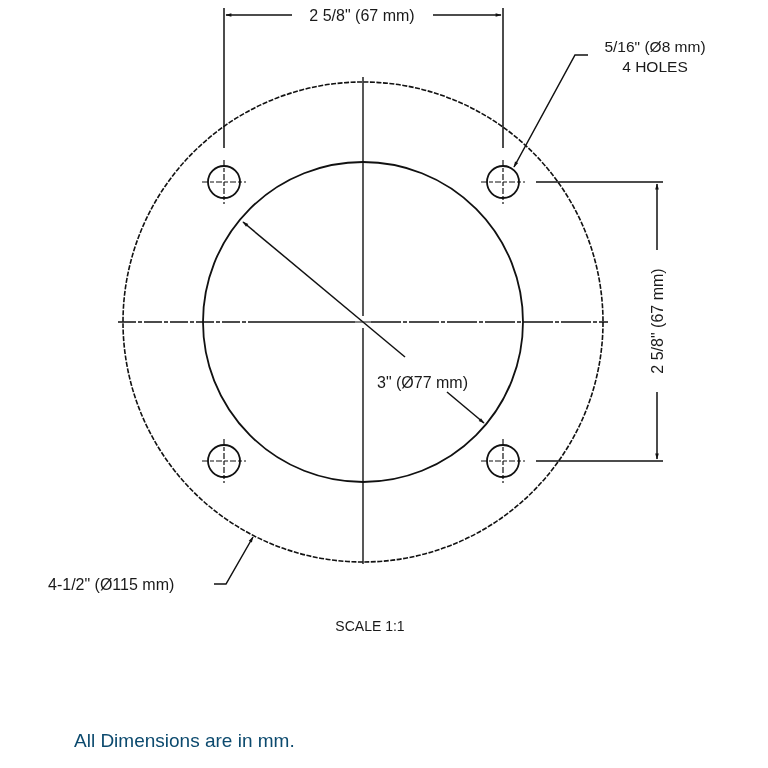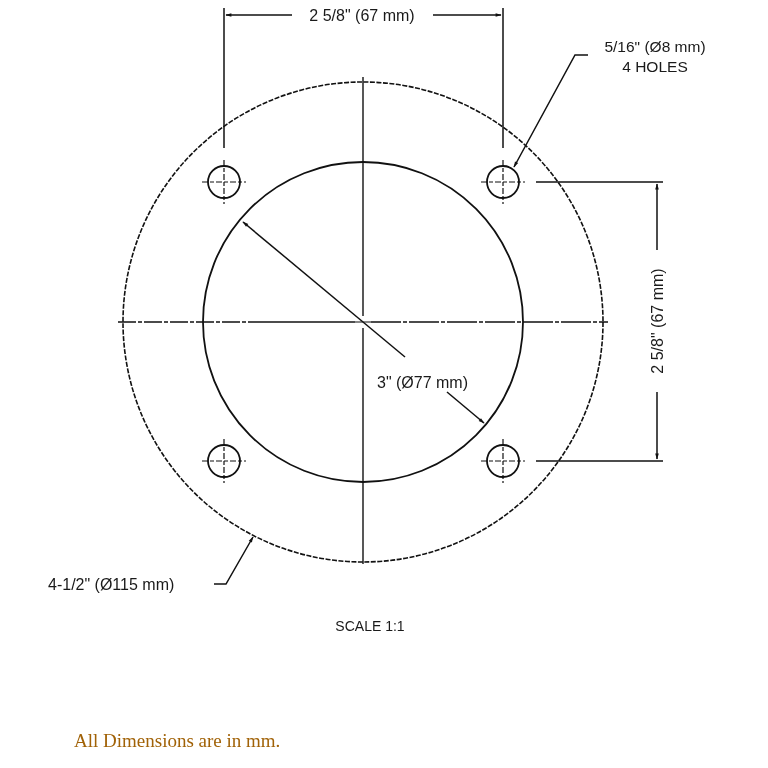--- a/index.html
+++ b/index.html
@@ -1,19 +1,19 @@
 <!DOCTYPE html>
 <html><head>
   <meta charset="utf-8">
   <style>
     html, body { margin: 0; padding: 0; background: #ffffff; }
     body { width: 768px; height: 768px; position: relative; overflow: hidden; }
     #drawing { position: absolute; left: 0; top: 0; width: 768px; height: 768px; }
     .lbl { font-family: "Liberation Sans", sans-serif; fill: #1a1a1a; }
-    .txt { position: absolute; font-family: Liberation Serif, serif; color: #a16207; white-space: nowrap; }
+    .txt { position: absolute; font-family: Liberation Sans, sans-serif; color: #0c4a6e; white-space: nowrap; }
     #footer-note { left: 74px; top: 730px; font-size: 19px; }
   </style>
 </head>
 <body>
 
 <svg id="drawing" viewBox="0 0 768 768" xmlns="http://www.w3.org/2000/svg">
   <defs>
     <marker id="arrow" viewBox="0 0 10 10" refX="9" refY="5" markerWidth="9" markerHeight="6" orient="auto-start-reverse" markerUnits="userSpaceOnUse">
       <path d="M0,2 L10,5 L0,8 z" fill="#111"></path>
     </marker>

